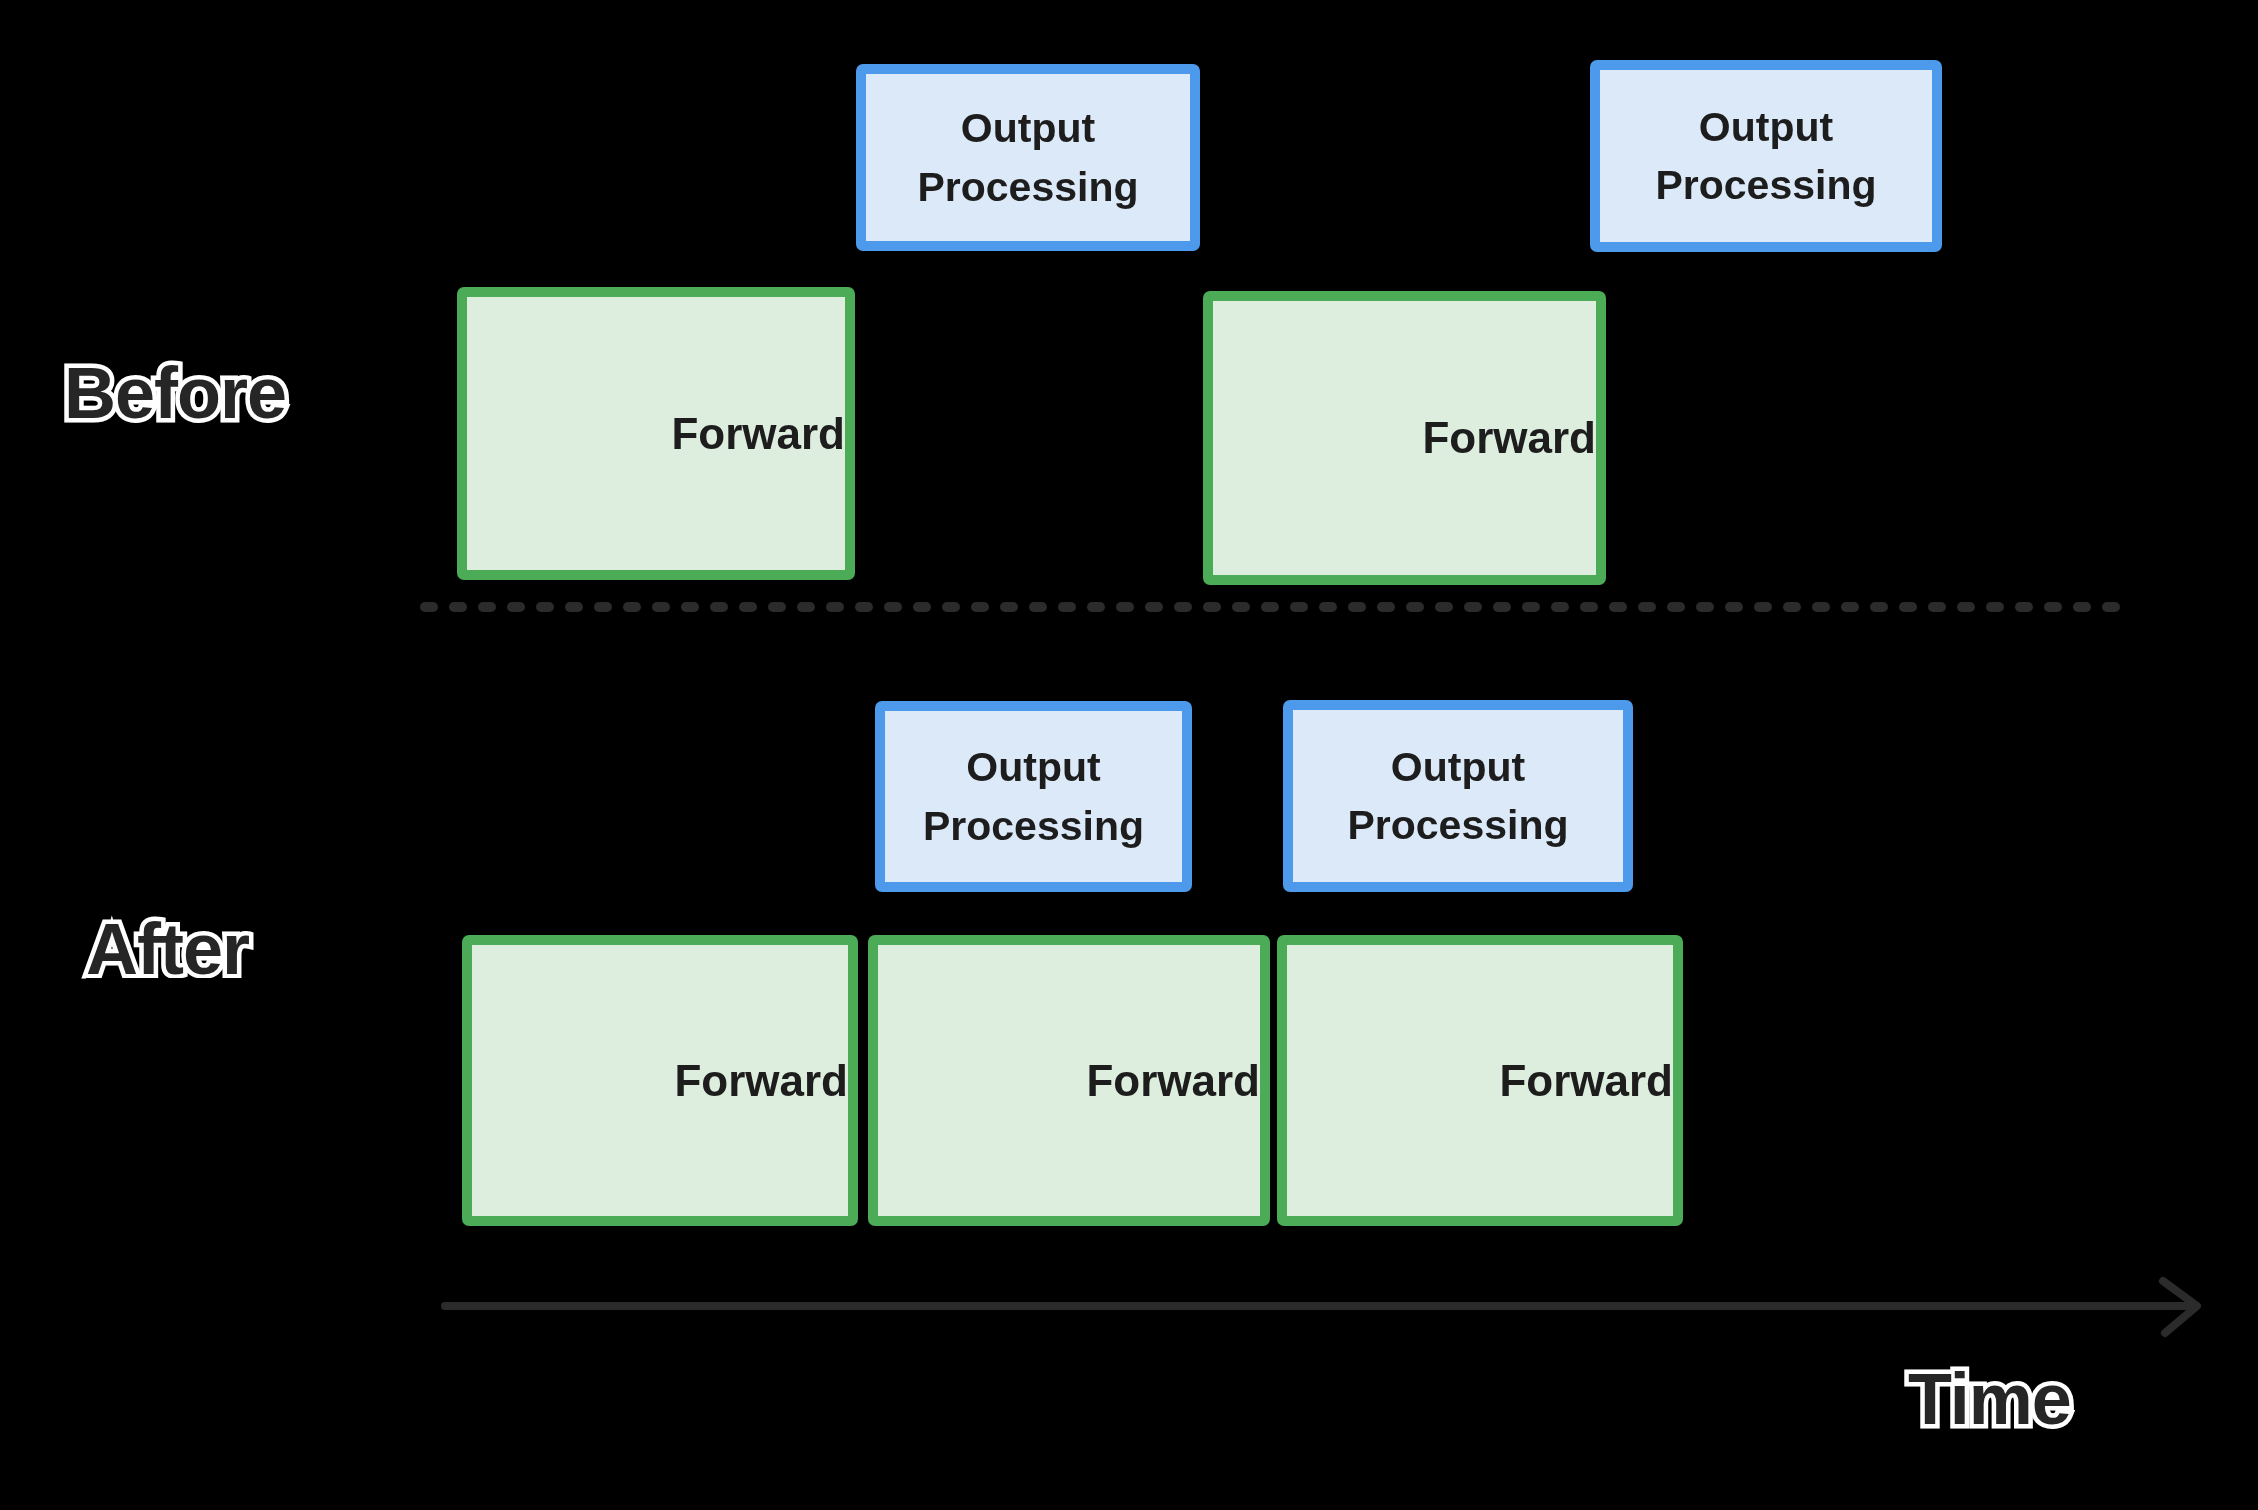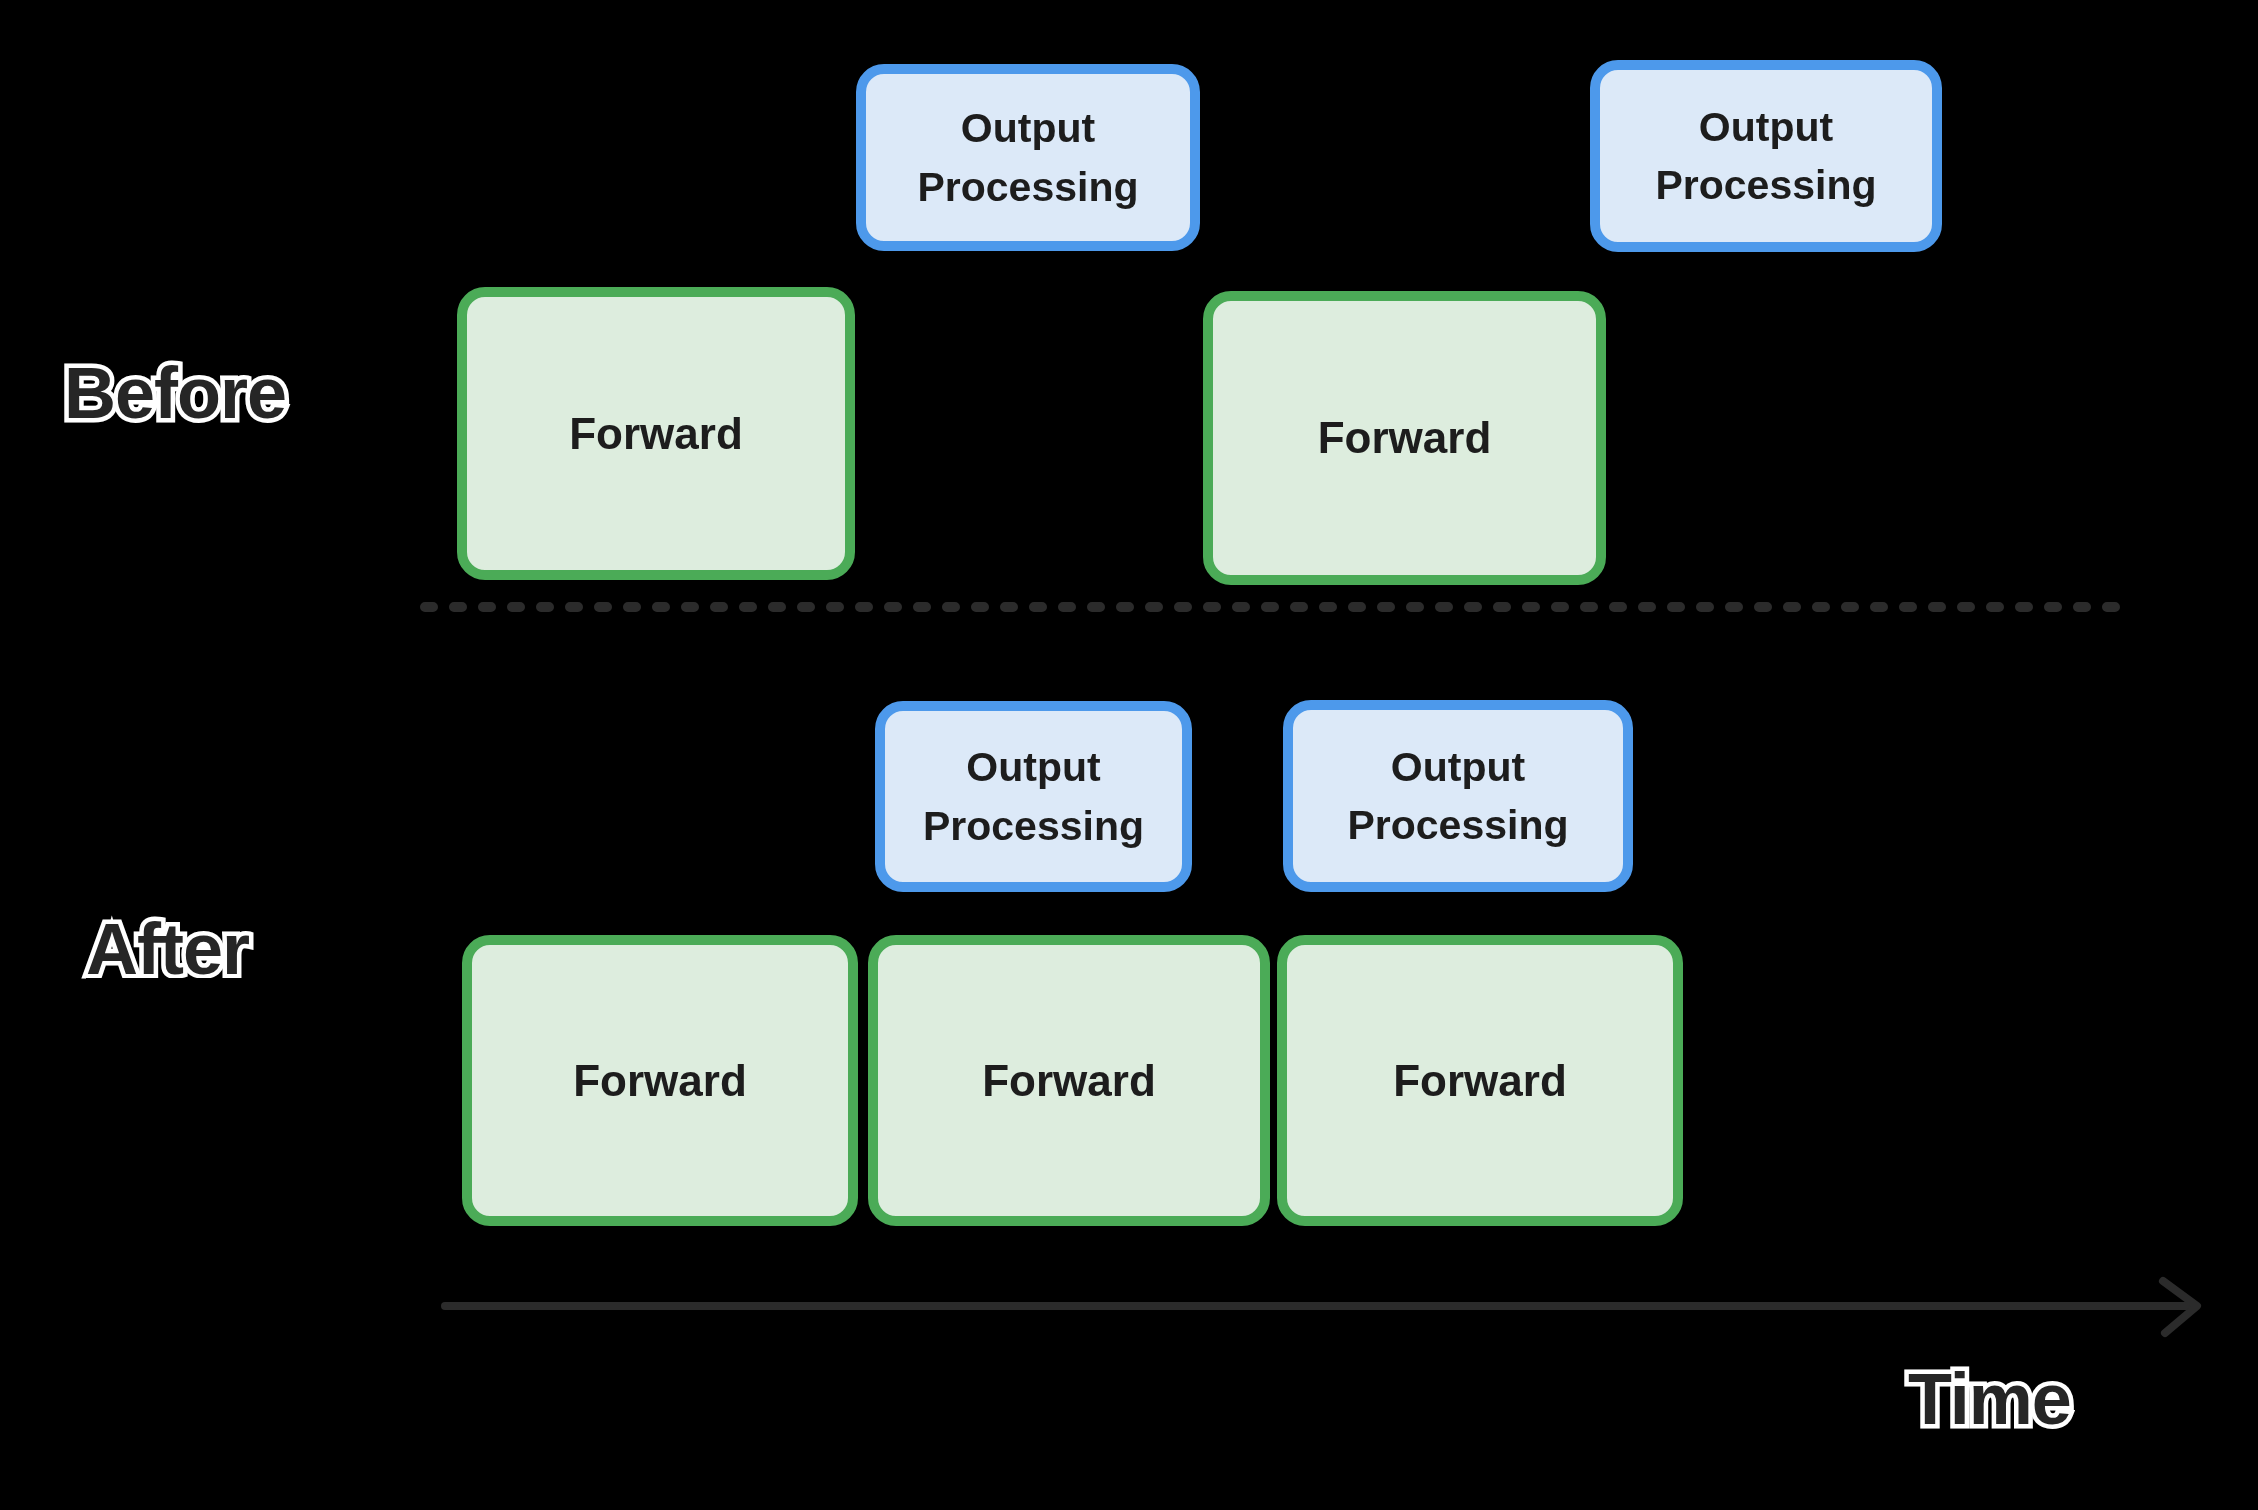--- a/index.html
+++ b/index.html
@@ -5,23 +5,23 @@
   html,body{margin:0;padding:0;background:#000;}
   #canvas{
     position:relative;
     width:2258px;height:1510px;
     background:var(--background,#000);
     overflow:hidden;
     font-family:"Liberation Sans", sans-serif;
   }
   .box{
     position:absolute;
-    display:flex;align-items:center;justify-content:center;
+    display:flex;align-items:center;justify-content:flex-end;
     text-align:center;box-sizing:border-box;
-    border-radius:28px;font-weight:700;
+    border-radius:7px;font-weight:700;
     color:var(--box-text,#1d1d1d);
   }
   .box.green{
     background:var(--forward-fill,#ddedde);
     border:10px solid var(--forward-border,#4bab57);
     font-size:44px;
     margin-top:40px;
   }
   .box.blue{
     background:var(--output-fill,#dce9f8);

